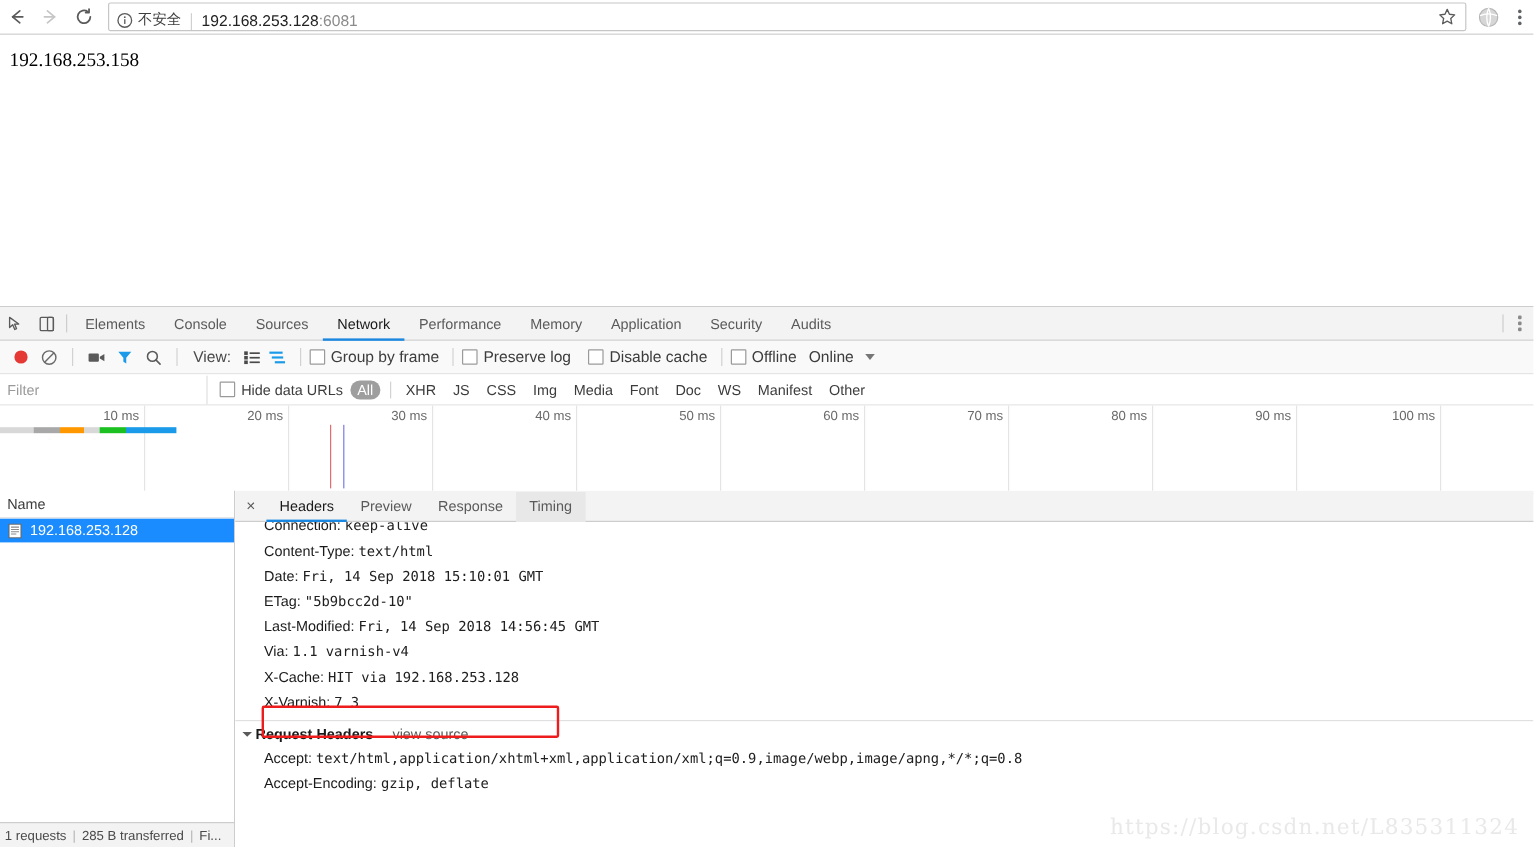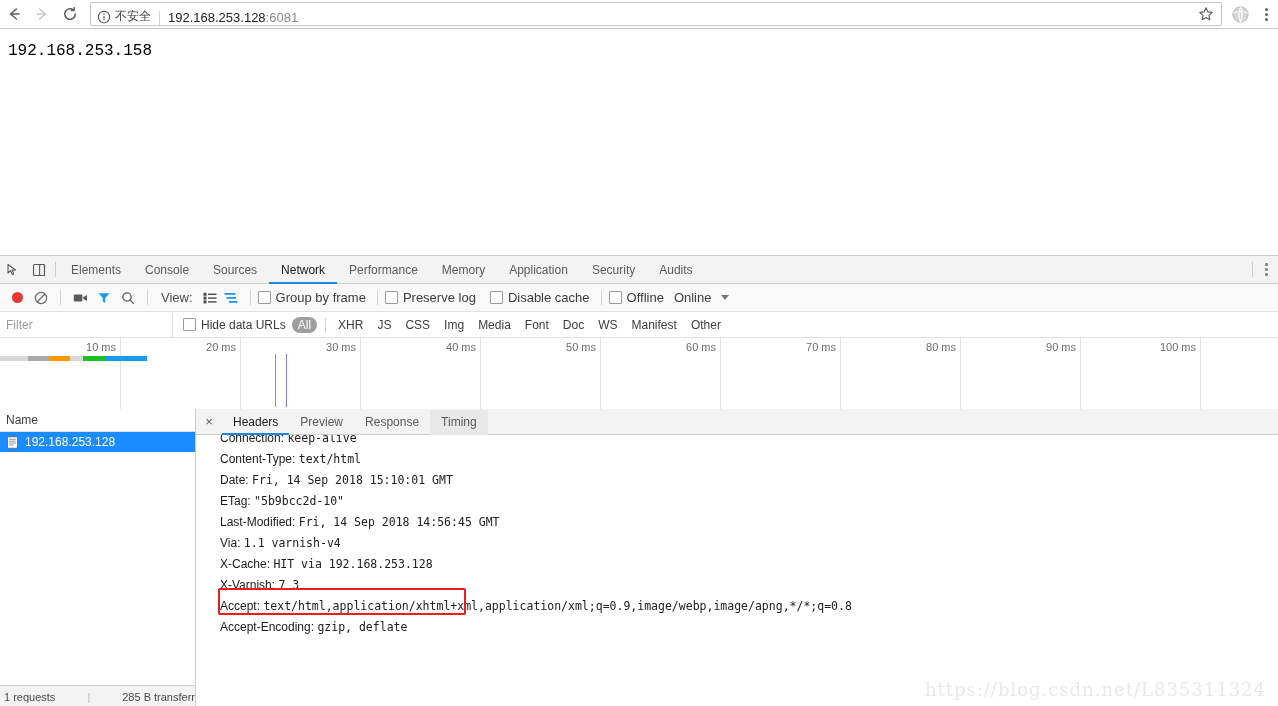--- a/index.html
+++ b/index.html
@@ -58,21 +58,21 @@
   .menu-dot { width:3px; height:3px; border-radius:50%; background:#5f6368;}
 
   
   .page-content {
     position: absolute; left: 0; top: 29px; width: 1278px; height: 226px;
     background: #ffffff; overflow: hidden;
   }
   .page-text {
     margin: 13px 0 0 8px;
     font-size: 16px; color: #000;
-    font-family: Liberation Mono, monospace;
+    font-family: Liberation Serif, serif;
   }
 
   
   .devtools {
     position: absolute; left: 0; top: 255px; width: 1278px; height: 451px;
     background: #fff;
     border-top: 1px solid #cdcdcd;
     font-family: "Liberation Sans", sans-serif;
   }
 
@@ -165,21 +165,21 @@
   }
   .req-list { flex: 1 1 auto; overflow: hidden; }
   .req-row {
     height: 20px; display: flex; align-items: center;
     background: #1a8cff; color: #fff; font-size: 12px; padding-left: 6px;
   }
   .doc-ico { width: 13px; height: 13px; margin-right: 6px; flex: 0 0 auto; }
   .status-bar {
     height: 21px; border-top: 1px solid #cdcdcd; background: #f3f3f3;
     display: flex; align-items: center; font-size: 11px; color: #4a4a4a;
-    padding-left: 4px; white-space: nowrap; overflow: hidden; gap: 27px;
+    padding-left: 4px; white-space: nowrap; overflow: hidden;
   }
   .sb-sep { margin: 0 5px; color: #b5b5b5; }
 
   .detail-pane { flex: 1 1 auto; display: flex; flex-direction: column; background: #fff; position: relative;}
   .detail-tabs {
     height: 25px; display: flex; align-items: stretch;
     border-bottom: 1px solid #cdcdcd; background: #f3f3f3;
   }
   .close-x { width: 26px; display:flex; align-items:center; justify-content:center; color:#5a5a5a; font-size:13px;}
   .d-tab {
@@ -529,20 +529,25 @@
           </div>
           <div class="hdr-line">
             <span class="hdr-name">X-Cache:</span>
             <span class="hdr-val">HIT via 192.168.253.128</span>
           </div>
           <div class="hdr-line">
             <span class="hdr-name">X-Varnish:</span>
             <span class="hdr-val">7 3</span>
           </div>
 
+          <div class="section-hd">
+            <span class="tri"></span>
+            <span class="section-title">Request Headers</span>
+            <span class="view-source">view source</span>
+          </div>
 
           <div class="hdr-line">
             <span class="hdr-name">Accept:</span>
             <span class="hdr-val">text/html,application/xhtml+xml,application/xml;q=0.9,image/webp,image/apng,*/*;q=0.8</span>
           </div>
           <div class="hdr-line">
             <span class="hdr-name">Accept-Encoding:</span>
             <span class="hdr-val">gzip, deflate</span>
           </div>
         </div>

